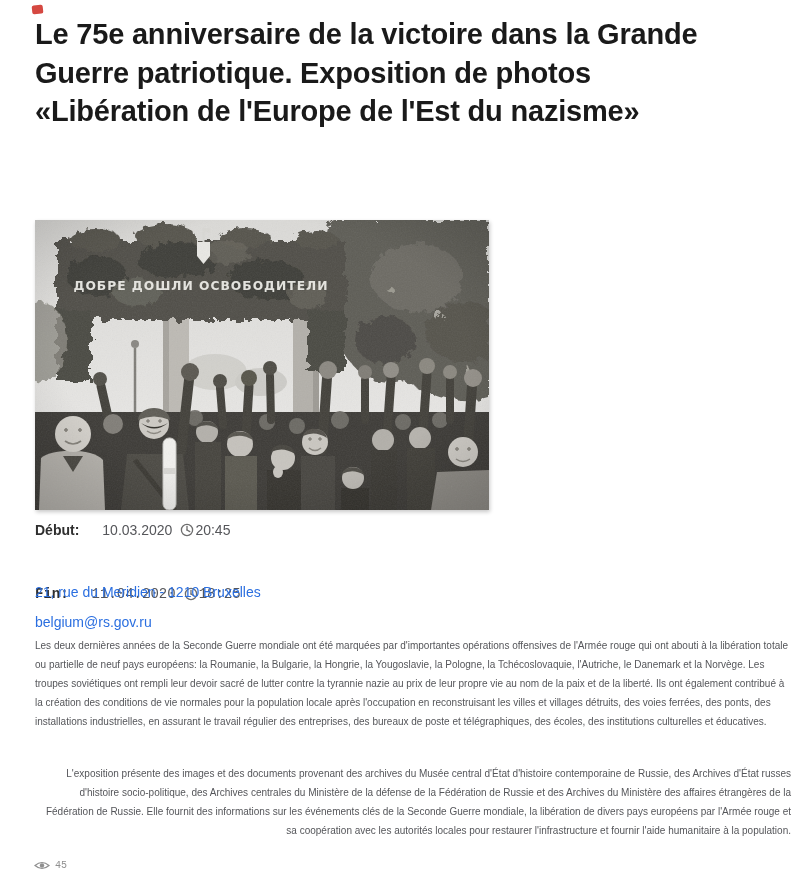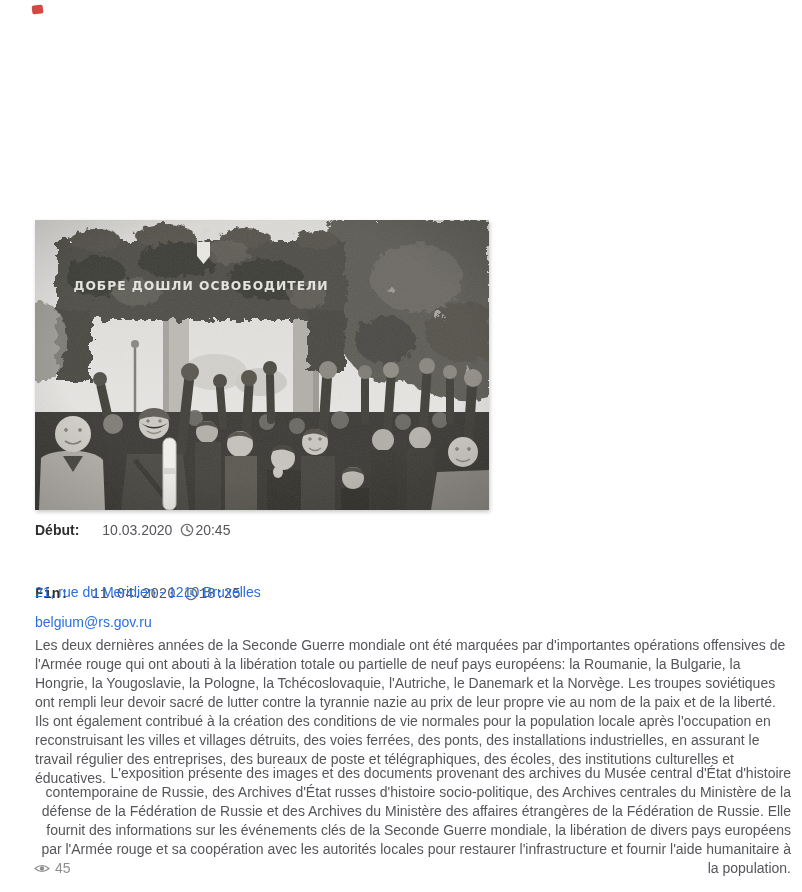--- a/index.html
+++ b/index.html
@@ -28,36 +28,37 @@
   .row-end{top:586px;font-family:Liberation Mono, monospace;}
   .meta-label{font-weight:700;color:#2f2f2f;margin-right:23px;}
   .clock{margin:0 1px 0 8px;}
   .link{
     position:absolute;left:35px;font-size:14px;color:#2b6fe0;text-decoration:none;white-space:nowrap;
   }
   .link-address{top:584px;}
   .link-email{top:614px;text-align:right;}
   .body-par{
     position:absolute;left:35px;width:756px;margin:0;
-    font-size:14px;line-height:19px;color:#55565a;
+    font-size:10px;line-height:19px;color:#55565a;
   }
   .par1{top:636px;}
   .par2{top:764px;text-align:right;}
   .views{
     position:absolute;left:34px;top:860px;display:flex;align-items:center;gap:5px;
-    color:#8f8f8f;font-size:14px;
+    color:#8f8f8f;font-size:10px;font-family:Liberation Mono, monospace;
   }
 </style>
 </head>
 <body>
 
 <div class="page">
 
   <span class="red-mark"></span>
 
+  <h1 class="title">Le 75e anniversaire de la victoire dans la Grande Guerre patriotique. Exposition de photos «Libération de l'Europe de l'Est du nazisme»</h1>
 
   <figure class="photo">
     <svg width="454" height="290" viewBox="0 0 454 290" xmlns="http://www.w3.org/2000/svg">
       <defs>
         <linearGradient id="sky" x1="0" y1="0" x2="0" y2="1">
           <stop offset="0" stop-color="#dbdad7"></stop>
           <stop offset="1" stop-color="#edecea"></stop>
         </linearGradient>
         <radialGradient id="vig" cx="50%" cy="45%" r="75%">
           <stop offset="0.6" stop-color="#000000" stop-opacity="0"></stop>

